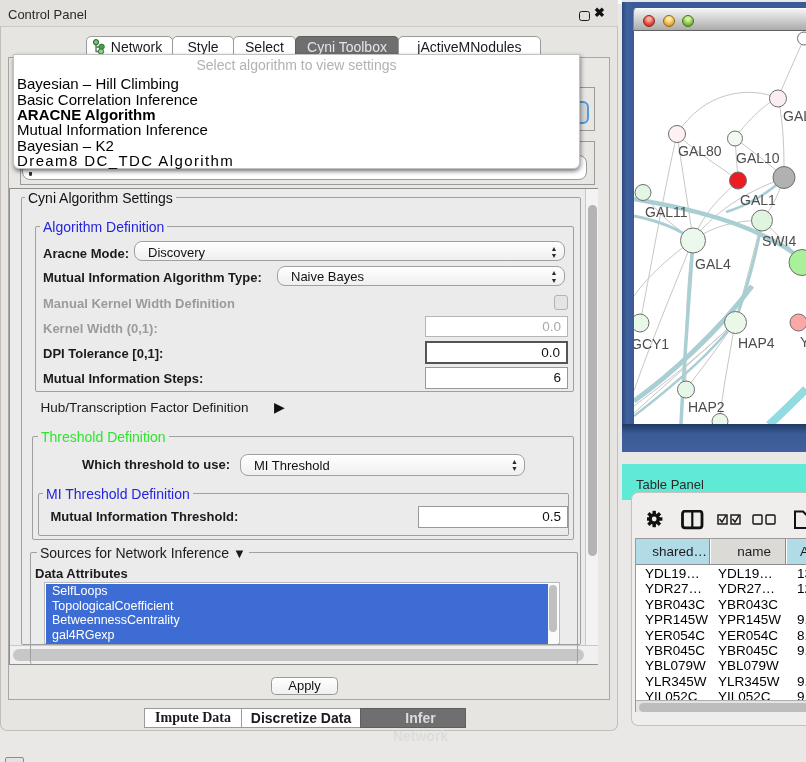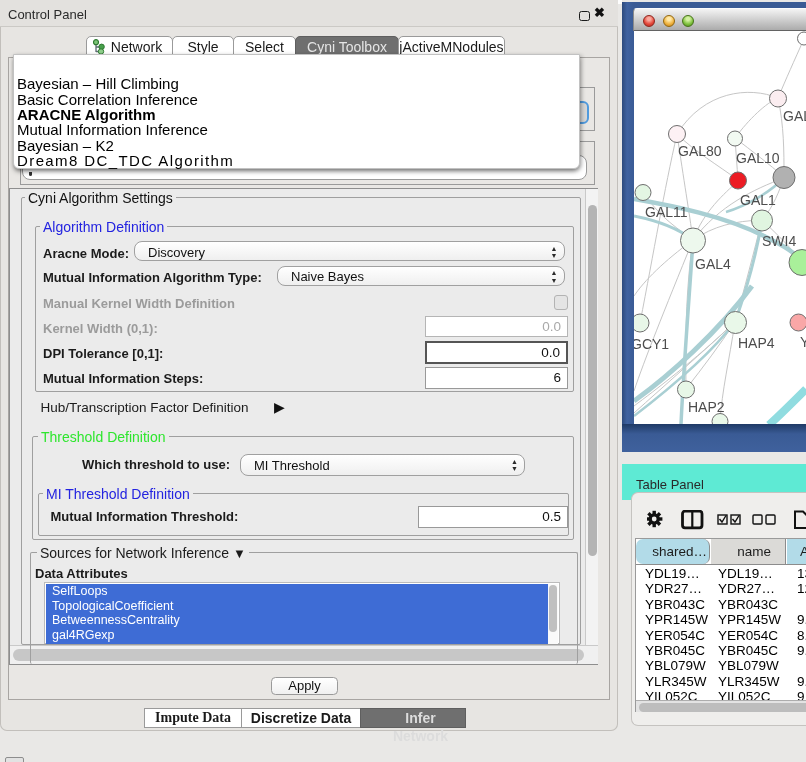--- a/index.html
+++ b/index.html
@@ -132,21 +132,21 @@
 <div class="tab" style="left:86px; width:87px;"><span style="margin-left:14px;">Network</span></div>
 <svg class="abs" style="left:93px; top:38px;" width="13" height="16" viewBox="0 0 13 16">
   <path d="M 3,5 V 14 M 3,9 H 8 M 3,13.5 H 7" fill="none" stroke="#5c6b72" stroke-width="1.3"></path>
   <circle cx="3" cy="4.2" r="2.5" fill="#7cc576" stroke="#2f7a32" stroke-width="1.2"></circle>
   <circle cx="8.6" cy="8.8" r="2.7" fill="#47a04b" stroke="#2f7a32" stroke-width="1"></circle>
   <circle cx="8" cy="13.5" r="2.7" fill="#8fcf8a" stroke="#2f7a32" stroke-width="1"></circle>
 </svg>
 <div class="tab" style="left:172px; width:62px;">Style</div>
 <div class="tab" style="left:233px; width:63px;">Select</div>
 <div class="tab dark" style="left:295px; width:104px;">Cyni Toolbox</div>
-<div class="tab" style="left:398px; width:107px;">jActiveMNodules</div>
+<div class="tab" style="left:398px; width:143px;">jActiveMNodules</div>
 
 <div id="content-border"></div>
 
 <div class="gbox" style="left:20px; top:87px; width:575px; height:44px;"></div>
 <div class="abs" style="left:557px; top:100.5px; width:32px; height:23px; background:#d6d6d6; border:2.5px solid #509add; border-radius:6px;"></div>
 <div class="gbox" style="left:20px; top:141px; width:575px; height:44px;"></div>
 <div class="abs" style="left:22px; top:155px; width:565px; height:25px; background:#fff; border:1px solid #9a9a9a; border-radius:8px;"></div>
 <div class="abs" style="left:29px; top:171.5px; width:3px; height:4.5px; background:#333; border-radius:0 0 2px 2px;"></div>
 
 <div id="scrollarea">
@@ -214,20 +214,21 @@
     </div>
 </div>
 
 <div id="apply">Apply</div>
 
 <div class="btab" style="left:144px; width:98px;font-family:Liberation Serif, serif;">Impute Data</div>
 <div class="btab" style="left:241px; width:120px;">Discretize Data</div>
 <div class="btab dark" style="left:360px; width:106px;">Infer Network</div>
 
 <div id="popup">
+  <div id="popup-head">Select algorithm to view settings</div>
   <div class="pi" style="top:36.6px;">Basic Correlation Inference</div>
   <div class="pi" style="top:21.3px;">Bayesian – Hill Climbing</div>
   <div class="pi b" style="top:51.9px;">ARACNE Algorithm</div>
   <div class="pi" style="top:67.2px;">Mutual Information Inference</div>
   <div class="pi" style="top:82.5px;">Bayesian – K2</div>
   <div class="pi" style="top:97.8px; letter-spacing:1.4px;">Dream8 DC_TDC Algorithm</div>
 </div>
 
 <div id="blue"></div>
 <div id="blue-bottom"></div>
@@ -331,21 +332,21 @@
       <rect x="71" y="5" width="9" height="9"></rect>
       <rect x="84" y="5" width="9" height="9"></rect>
       <path d="M 72.5,9 75,12 79,5.5"></path>
       <path d="M 85.5,9 88,12 92,5.5"></path>
       <rect x="106" y="5" width="9" height="9" rx="1"></rect>
       <rect x="119" y="5" width="9" height="9" rx="1"></rect>
       <path d="M 148,1.5 h 8 l 5,5 v 11.5 h -13 z" stroke-width="2"></path>
     </g>
   </svg>
   <div id="tbl">
-    <div class="hcell" style="left:0; width:74px; background:#b2dbe8; text-align:right; padding-right:2px;border-radius:7px;">shared…</div>
+    <div class="hcell" style="left:0; width:74px; background:#b2dbe8; text-align:right; padding-right:2px;">shared…</div>
     <div class="hcell" style="left:75px; width:75px; background:#dbdad7; text-align:right; padding-right:14px;">name</div>
     <div class="hcell" style="left:151px; width:21px; background:#b2dbe8; border-right:none; text-align:left; padding-left:13px;">A</div>
     <div style="position:absolute; left:0; top:25px; width:172px; height:1px; background:#8c8c8c;"></div>
     <div class="trow" style="top:27px;">
         <span class="c1">YDL19…</span>
         <span class="c2">YDL19…</span>
         <span class="c3">13</span>
       </div>
     <div class="trow" style="top:42.4px;">
         <span class="c1">YDR27…</span>

